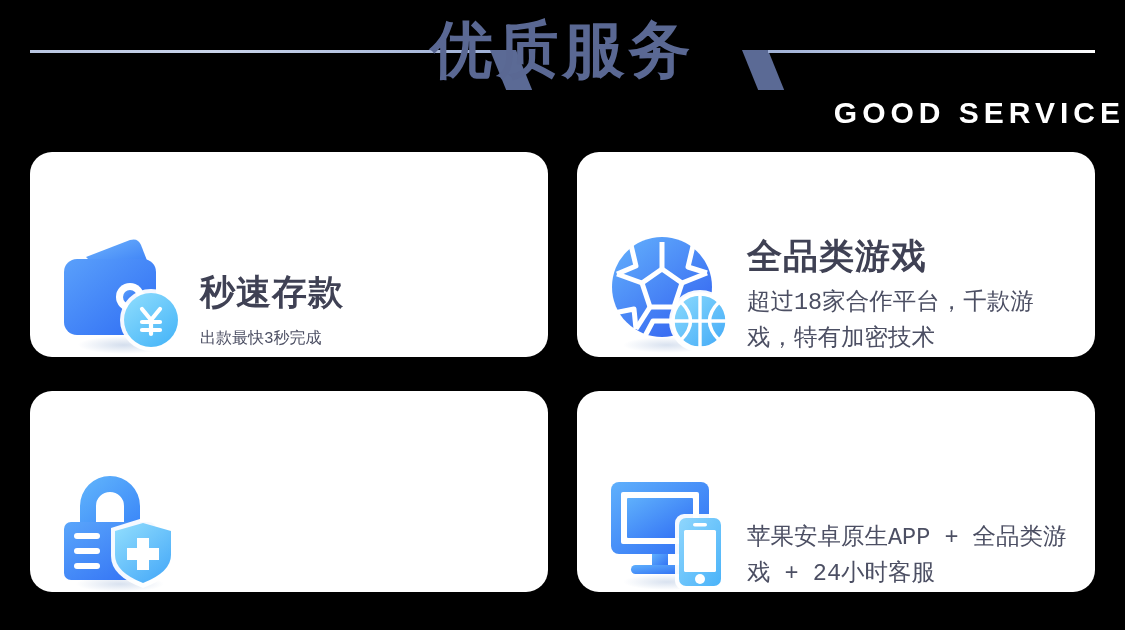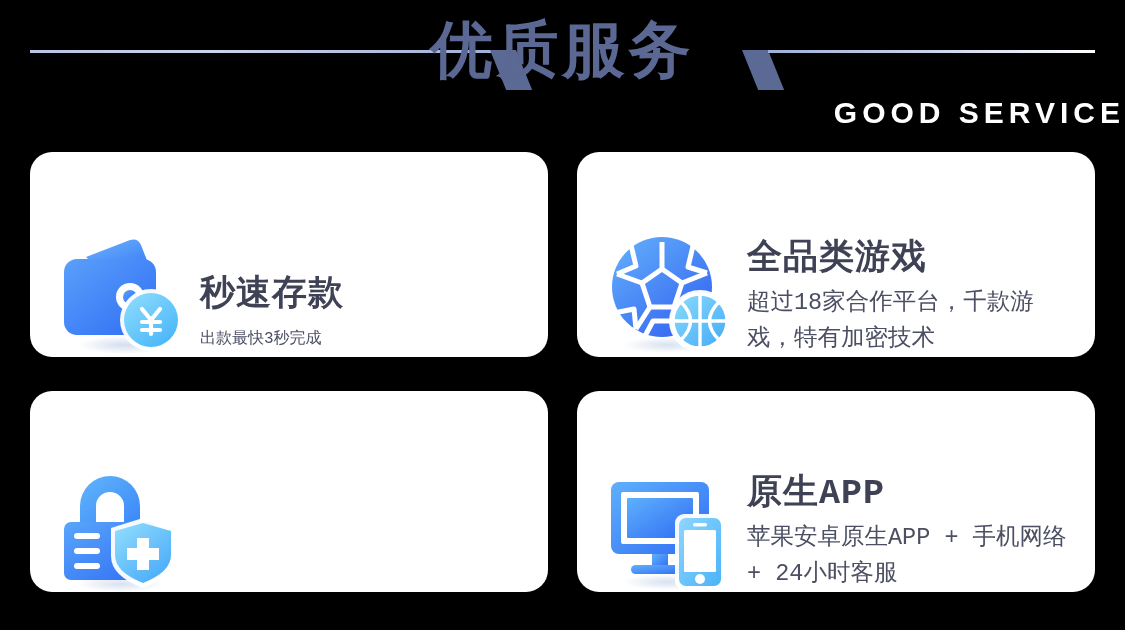--- a/index.html
+++ b/index.html
@@ -245,18 +245,17 @@
         <rect x="47" y="90" width="16" height="14" fill="url(#mg1)"></rect>
         <rect x="26" y="101" width="58" height="9" rx="4.5" fill="url(#mg1)"></rect>
         <rect x="70" y="50" width="50" height="76" rx="9" fill="#ffffff" opacity="0.95"></rect>
         <rect x="74" y="54" width="42" height="68" rx="7" fill="url(#mg2)"></rect>
         <rect x="79" y="66" width="32" height="42" rx="1.5" fill="#ffffff"></rect>
         <rect x="88" y="59" width="14" height="3.5" rx="1.75" fill="#ffffff"></rect>
         <circle cx="95" cy="115" r="5" fill="#ffffff"></circle>
       </svg>
     </div>
     <div class="card-text">
-      <div class="card-title">原生APP</div>
-      <div class="card-desc wide">苹果安卓原生APP + 手机网络 + 24小时客服</div>
+      <div class="card-desc wide">苹果安卓原生APP + 全品类游戏 + 24小时客服</div>
     </div>
   </div>
 
 </div>
 
 </body></html>

